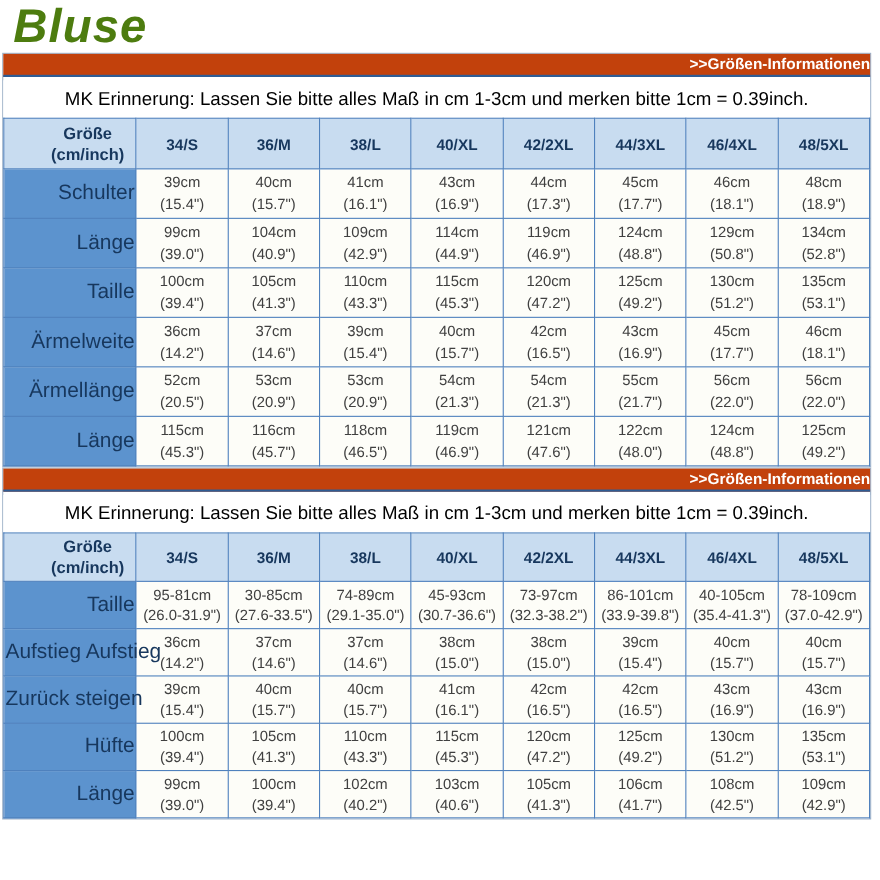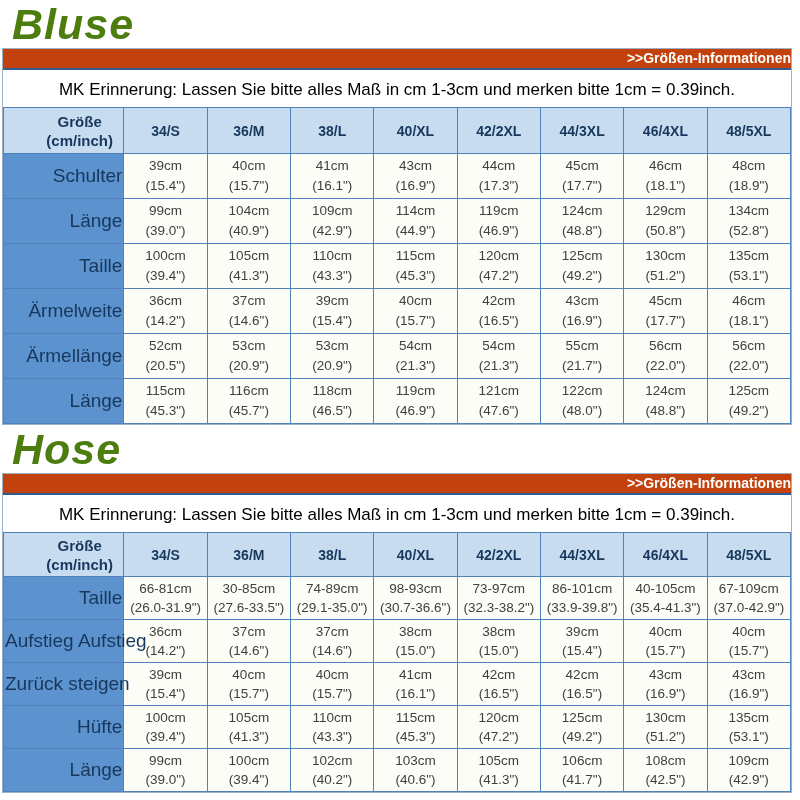--- a/index.html
+++ b/index.html
@@ -262,21 +262,20 @@
               <span>125cm</span>
               <span>(49.2")</span>
             </td>
           </tr>
         </tbody>
     </table>
   </div>
 </section>
 
 <section>
-  <h1 class="title">Hose</h1>
   <div class="tablewrap compact">
     <div class="banner">&gt;&gt;Größen-Informationen</div>
     <div class="note">MK Erinnerung: Lassen Sie bitte alles Maß in cm 1-3cm und merken bitte 1cm = 0.39inch.</div>
     <table id="grid-1" class="compact">
       <colgroup>
           <col class="labelcol">
         </colgroup>
       <thead>
         <tr>
           <th class="corner">
@@ -290,49 +289,49 @@
             <th>42/2XL</th>
             <th>44/3XL</th>
             <th>46/4XL</th>
             <th>48/5XL</th>
           </tr>
       </thead>
       <tbody>
           <tr>
             <th class="row-label">Taille</th>
             <td>
-              <span>66-81cm</span>
+              <span>95-81cm</span>
               <span>(26.0-31.9")</span>
             </td>
             <td>
               <span>30-85cm</span>
               <span>(27.6-33.5")</span>
             </td>
             <td>
               <span>74-89cm</span>
               <span>(29.1-35.0")</span>
             </td>
             <td>
-              <span>98-93cm</span>
+              <span>45-93cm</span>
               <span>(30.7-36.6")</span>
             </td>
             <td>
               <span>73-97cm</span>
               <span>(32.3-38.2")</span>
             </td>
             <td>
               <span>86-101cm</span>
               <span>(33.9-39.8")</span>
             </td>
             <td>
               <span>40-105cm</span>
               <span>(35.4-41.3")</span>
             </td>
             <td>
-              <span>67-109cm</span>
+              <span>78-109cm</span>
               <span>(37.0-42.9")</span>
             </td>
           </tr>
           <tr>
             <th class="row-label">Aufstieg Aufstieg</th>
             <td>
               <span>36cm</span>
               <span>(14.2")</span>
             </td>
             <td>

